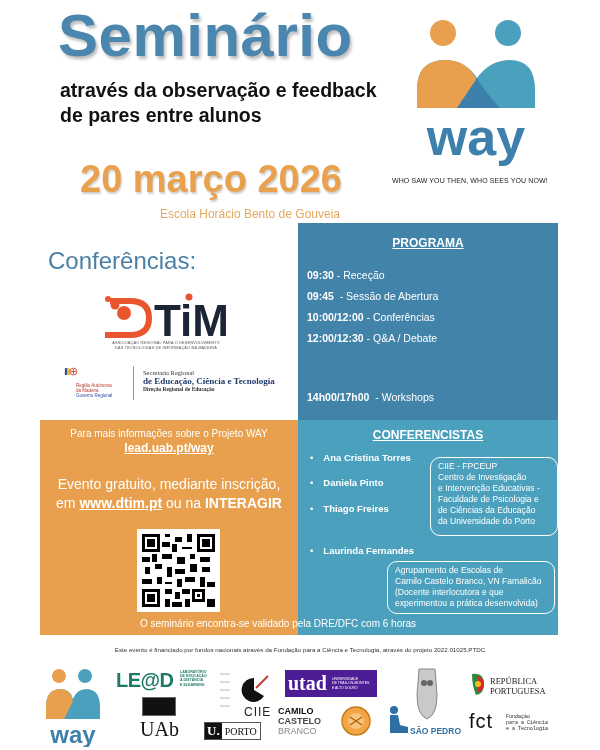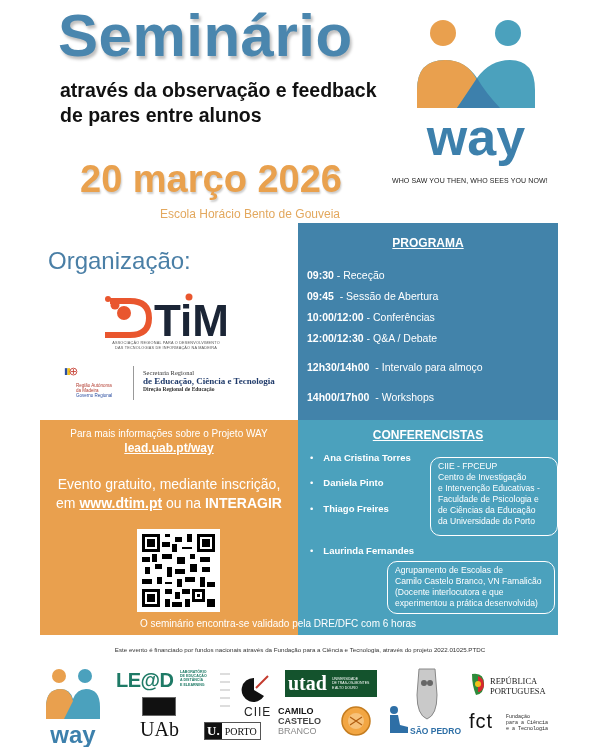--- a/index.html
+++ b/index.html
@@ -73,21 +73,21 @@
 <svg class="abs way-logo" viewBox="0 0 150 155">
   <circle cx="38" cy="13" r="13" fill="#e9a04e"></circle>
   <circle cx="103" cy="13" r="13" fill="#4ba1bd"></circle>
   <path d="M12 88 L12 70 Q12 40 40 40 Q60 40 72 58 Q85 40 105 40 Q130 40 130 70 L130 88 Z" fill="#4ba1bd"></path>
   <path d="M12 88 L12 70 Q12 40 40 40 Q62 40 72 60 L52 88 Z" fill="#e9a04e"></path>
   <path d="M52 88 L72 58 Q80 72 95 88 Z" fill="#3d80ac"></path>
   <text x="71" y="135" text-anchor="middle" font-family="Liberation Sans, sans-serif" font-size="52" font-weight="700" fill="#3d80ac">way</text>
 </svg>
 <div class="abs way-tagline">WHO SAW YOU THEN, WHO SEES YOU NOW!</div>
 
-<div class="abs org-label">Organização:</div>
+<div class="abs org-label">Conferências:</div>
 <svg class="abs dtim" viewBox="0 0 140 60">
   <circle cx="8" cy="9" r="3" fill="#e9562e"></circle>
   <circle cx="15" cy="15" r="4.5" fill="#e9562e"></circle>
   <circle cx="24" cy="23" r="7" fill="#e9562e"></circle>
   <path d="M10 8 L30 8 Q52 8 52 28 Q52 48 30 48 L5 48 L5 42 L30 42 Q46 42 46 28 Q46 14 30 14 L10 14 Z" fill="#e9562e"></path>
   <text x="54" y="46" font-family="Liberation Sans, sans-serif" font-size="44" font-weight="700" fill="#1b2536">TiM</text>
   <circle cx="89" cy="7" r="3.5" fill="#e9562e"></circle>
 </svg>
 <div class="abs dtim-sub">
   <div>ASSOCIAÇÃO REGIONAL PARA O DESENVOLVIMENTO</div>
@@ -110,21 +110,20 @@
   <div class="l2">de Educação, Ciência e Tecnologia</div>
   <div class="l3">Direção Regional de Educação</div>
 </div>
 
 <div class="abs programa">
   <h3>PROGRAMA</h3>
   <div class="prog-item" style="top:46px"><b>09:30</b><span style="white-space:pre"> - Receção</span></div>
   <div class="prog-item" style="top:67px"><b>09:45</b><span style="white-space:pre">  - Sessão de Abertura</span></div>
   <div class="prog-item" style="top:88px"><b>10:00/12:00</b><span style="white-space:pre"> - Conferências</span></div>
   <div class="prog-item" style="top:109px"><b>12:00/12:30</b><span style="white-space:pre"> - Q&amp;A / Debate</span></div>
-  <div class="prog-item" style="top:138px"><b>12h30/14h00</b><span style="white-space:pre">  - Intervalo para almoço</span></div>
   <div class="prog-item" style="top:168px"><b>14h00/17h00</b><span style="white-space:pre">  - Workshops</span></div>
 </div>
 
 <div class="abs orange">
   <div class="info">Para mais informações sobre o Projeto WAY</div>
   <div class="link1">lead.uab.pt/way</div>
   <div class="event">
     <div>Evento gratuito, mediante inscrição,</div>
     <div><span style="white-space:pre">em </span><span class="u">www.dtim.pt</span><span style="white-space:pre"> ou na </span><b>INTERAGIR</b></div>
   </div>
@@ -235,21 +234,21 @@
   <path d="M36 8 A12 12 0 1 0 46 26 L36 20 Z" fill="#111"></path>
   <line x1="38" y1="18" x2="50" y2="6" stroke="#c43a2e" stroke-width="2"></line>
 </svg>
 <div class="txt-logo" style="left:244px;top:705px;font-size:12px;font-weight:400;color:#222;letter-spacing:1px">CIIE</div>
 
 <div class="abs" style="left:204px;top:722px;height:18px;border:1px solid #555;display:flex;align-items:center">
   <span style="background:#111;color:#fff;font-family:'Liberation Serif',serif;font-size:13px;font-weight:700;padding:0 2px;height:16px;line-height:16px">U.</span>
   <span style="font-family:'Liberation Serif',serif;font-size:10px;color:#111;padding:0 3px">PORTO</span>
 </div>
 
-<div class="abs" style="left:285px;top:670px;width:92px;height:27px;background:#14532d;display:flex;align-items:center;padding-left:3px">
+<div class="abs" style="left:285px;top:670px;width:92px;height:27px;background:#4c1d95;display:flex;align-items:center;padding-left:3px">
   <span style="color:#fff;font-family:'Liberation Serif',serif;font-size:20px;font-weight:700">utad</span>
   <div style="color:#fff;font-size:3.5px;line-height:4.5px;margin-left:5px">
     <div>UNIVERSIDADE</div>
     <div>DE TRÁS-OS-MONTES</div>
     <div>E ALTO DOURO</div>
   </div>
 </div>
 
 <div class="abs" style="left:278px;top:706px;font-size:9px;line-height:10px;font-weight:700">
   <div style="color:#111">CAMILO</div>

